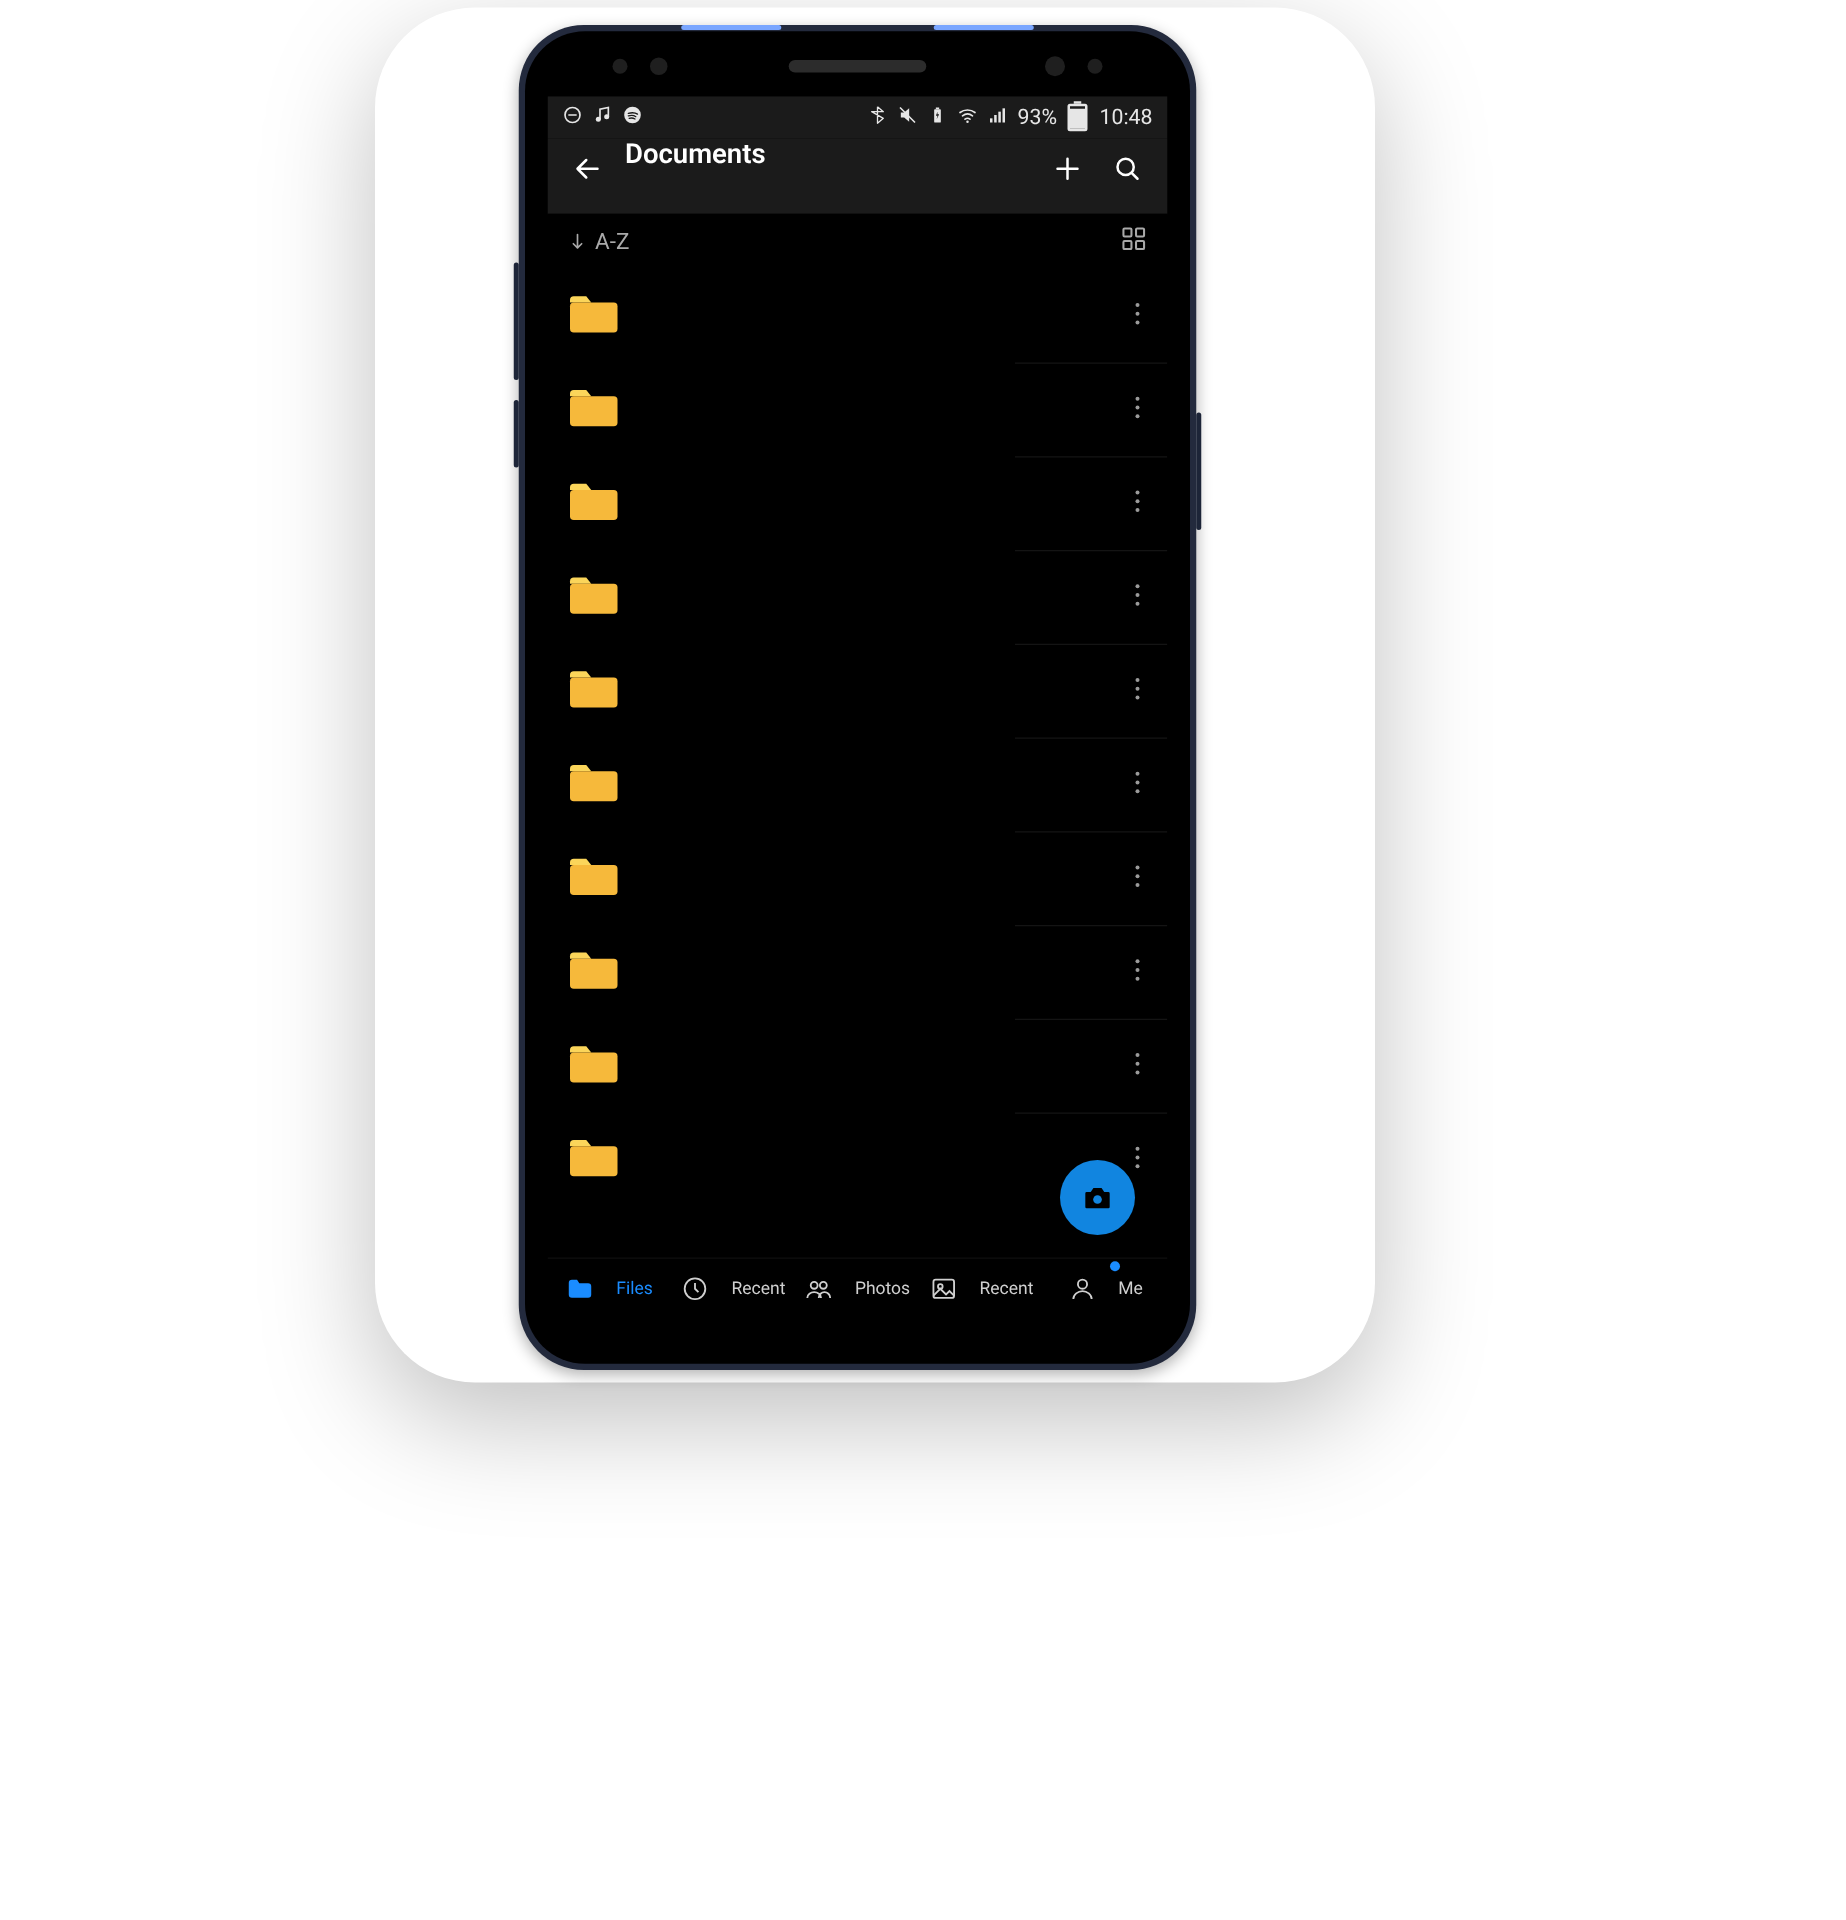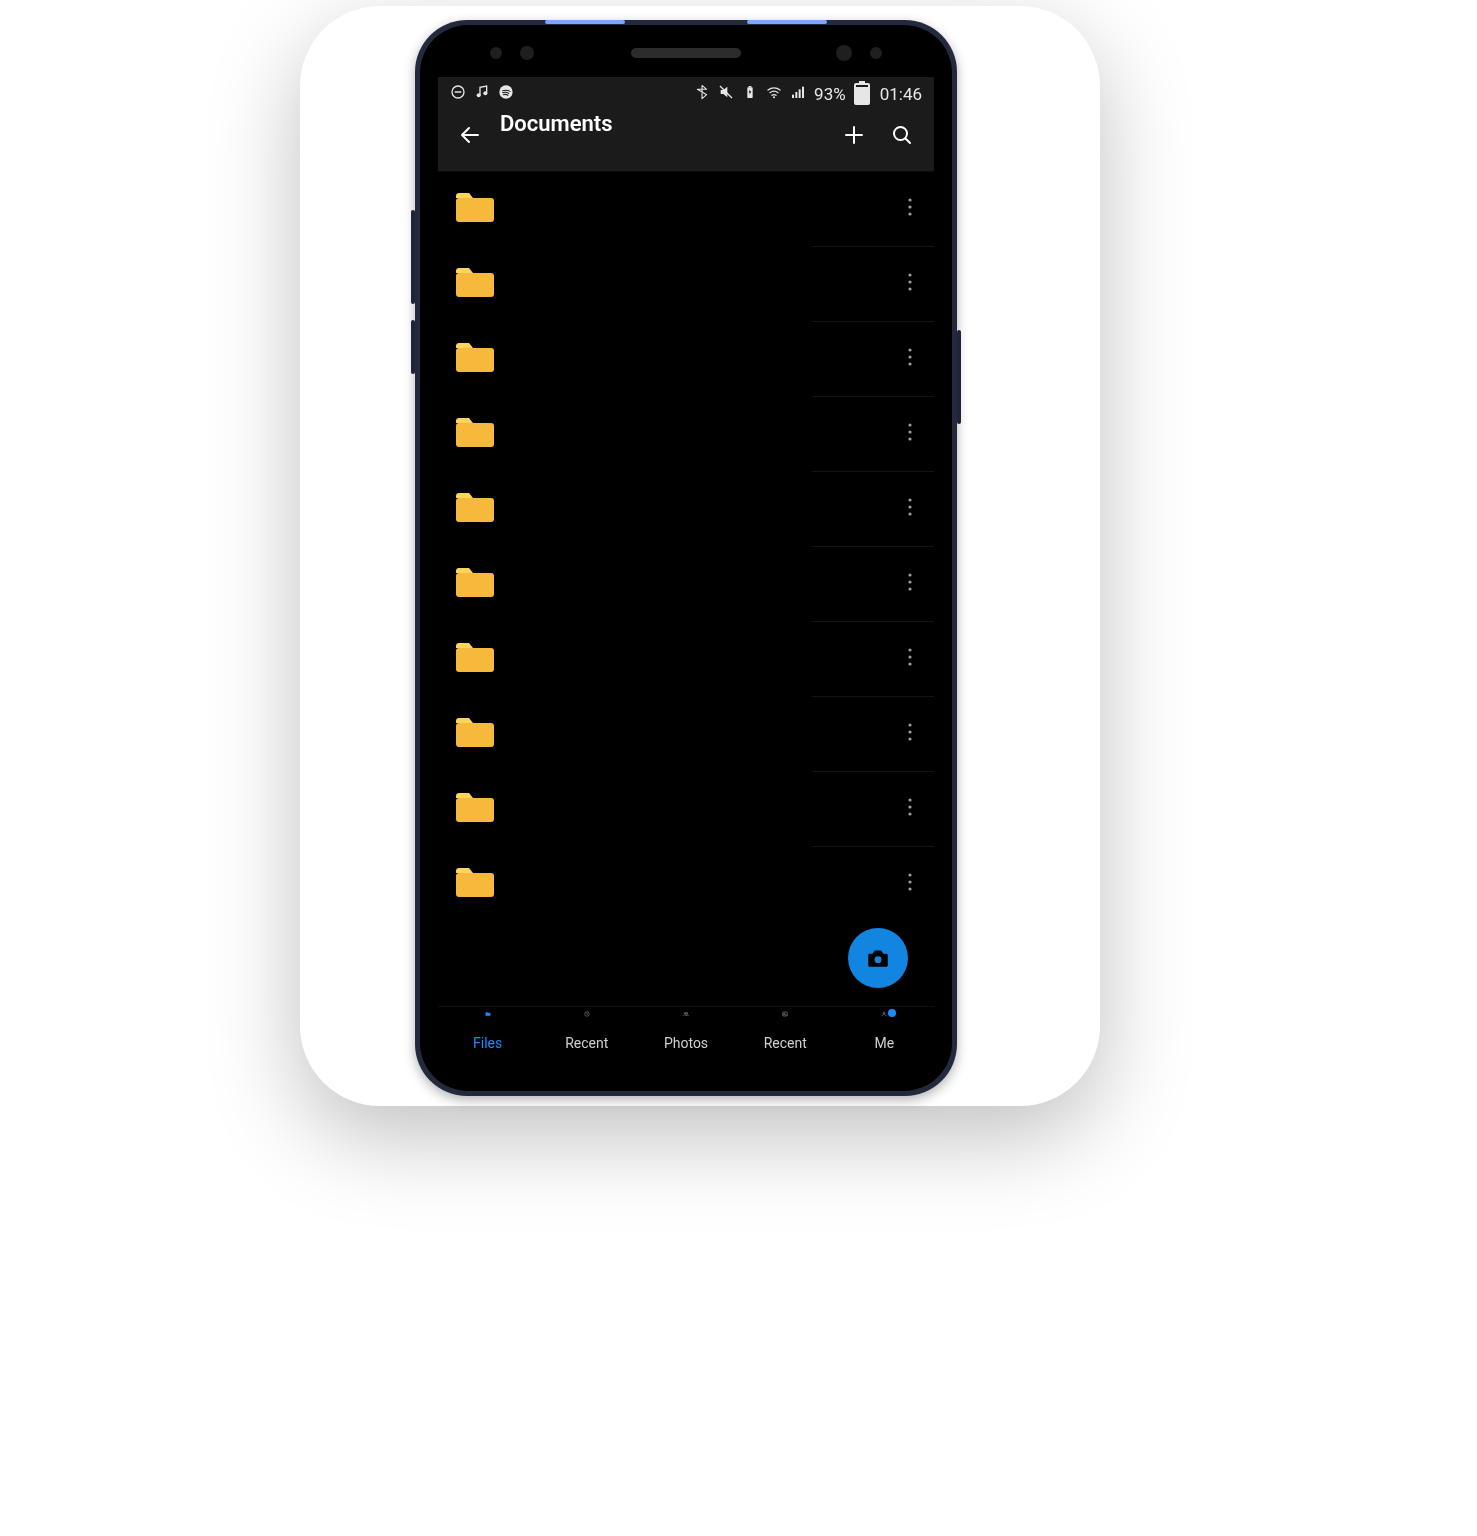--- a/index.html
+++ b/index.html
@@ -48,21 +48,21 @@
   .row:first-child:after{display:none;}
   .folder-icon svg{width:42px;height:34px;}
   .row-name{color:#fff;font-size:17px;margin-left:20px;min-height:18px;flex:1;}
   .more{width:48px;text-align:center;cursor:pointer;}
   .more svg{width:16px;height:20px;fill:#9b9b9b;}
 
   .fab{position:absolute;right:26px;bottom:18px;width:60px;height:60px;border-radius:50%;background:#1185e0;display:flex;align-items:center;justify-content:center;cursor:pointer;box-shadow:0 4px 10px rgba(0,0,0,0.4);}
   .fab svg{width:26px;height:26px;fill:#000;}
 
   .bottomnav{height:66px;background:#000;border-top:1px solid rgba(255,255,255,0.06);display:flex;}
-  .tab{flex:1;display:flex;flex-direction:column;align-items:center;justify-content:center;gap:18px;cursor:pointer;color:#cfcfcf;font-size:14px;padding-bottom:22px;padding-top:4px;position:relative;}
+  .tab{flex:1;display:flex;align-items:center;justify-content:center;gap:18px;cursor:pointer;color:#cfcfcf;font-size:14px;padding-bottom:22px;padding-top:4px;position:relative;}
   .tab.active{color:#1a8cff;}
   .tab svg{width:22px;height:22px;stroke:#cfcfcf;fill:none;stroke-width:1.6;}
   .tab.active svg{stroke:#1a8cff;fill:#1a8cff;}
   .tab .badge{position:absolute;top:2px;left:54%;width:8px;height:8px;border-radius:50%;background:#1a8cff;}
 </style>
 </head>
 <body>
 
 <div class="stage">
   <div class="shadow"></div>
@@ -115,21 +115,21 @@
           <span class="small"><svg viewBox="0 0 24 24">
                 <rect x="3" y="16" width="3" height="5"></rect>
                 <rect x="8" y="12" width="3" height="9"></rect>
                 <rect x="13" y="8" width="3" height="13"></rect>
                 <rect x="18" y="4" width="3" height="17"></rect>
               </svg></span>
           <span>93%</span>
           <span class="batt">
               <span class="cell"></span>
             </span>
-          <span>01:46</span>
+          <span>10:48</span>
         </div>
 
         <div class="appbar">
           <div class="icon-btn">
             <svg viewBox="0 0 24 24">
                 <path d="M20 12H4M11 5l-7 7 7 7" stroke-linecap="round" stroke-linejoin="round"></path>
               </svg>
           </div>
           <div class="title">Documents</div>
           <div class="spacer"></div>
@@ -139,20 +139,37 @@
               </svg>
           </div>
           <div class="icon-btn">
             <svg viewBox="0 0 24 24">
                 <circle cx="10.5" cy="10.5" r="6.5"></circle>
                 <path d="M20 20l-4.5-4.5" stroke-linecap="round"></path>
               </svg>
           </div>
         </div>
 
+        <div class="sortbar">
+          <div class="sort-toggle">
+            <svg viewBox="0 0 24 24">
+                <path d="M12 4v16M7 15l5 5 5-5" stroke-linecap="round" stroke-linejoin="round"></path>
+              </svg>
+            <span>A-Z</span>
+          </div>
+          <div class="spacer"></div>
+          <div class="view-toggle">
+            <svg viewBox="0 0 24 24">
+                <rect x="3" y="3" width="7" height="7" rx="1"></rect>
+                <rect x="14" y="3" width="7" height="7" rx="1"></rect>
+                <rect x="3" y="14" width="7" height="7" rx="1"></rect>
+                <rect x="14" y="14" width="7" height="7" rx="1"></rect>
+              </svg>
+          </div>
+        </div>
 
         <div class="list">
           <div id="rows">
               <div class="row">
                 <span class="folder-icon"><svg viewBox="0 0 42 34">
                     <path d="M2 6a3 3 0 013-3h10l4 5H2z" fill="#fbd55a"></path>
                     <rect x="2" y="8" width="38" height="24" rx="3" fill="#f6b93b"></rect>
                   </svg></span>
                 <span class="row-name"></span>
                 <span class="more"><svg viewBox="0 0 16 20">

